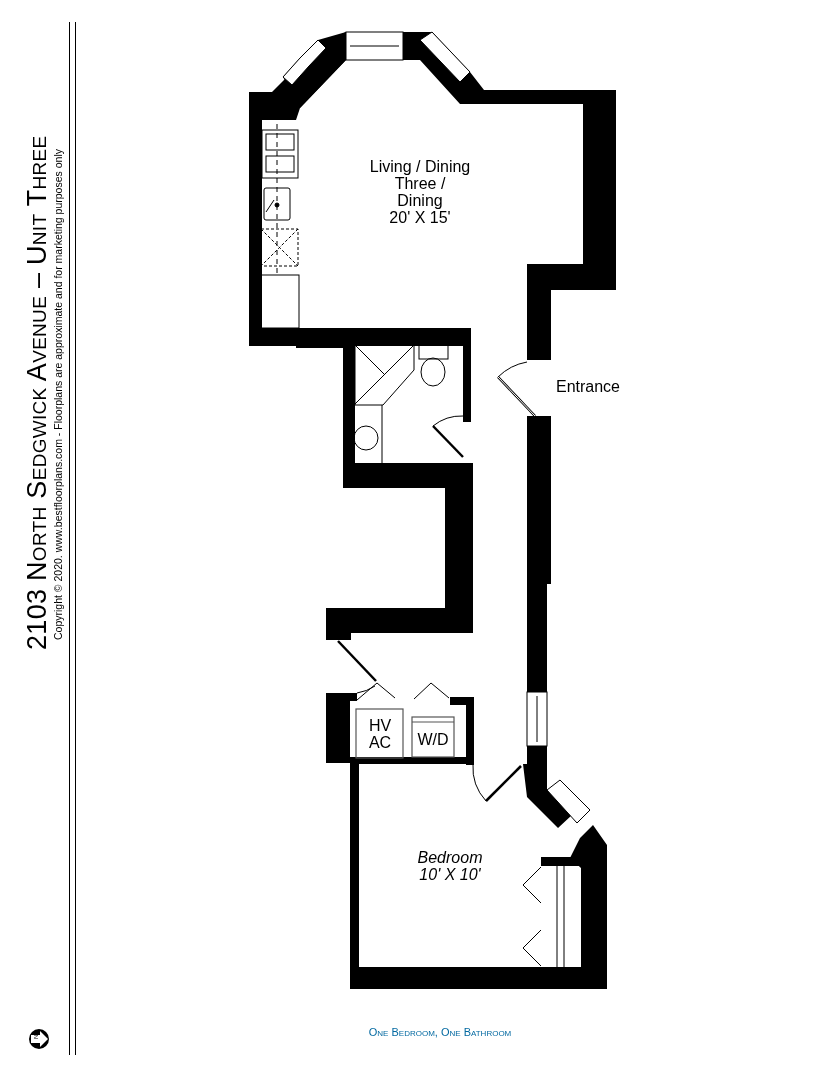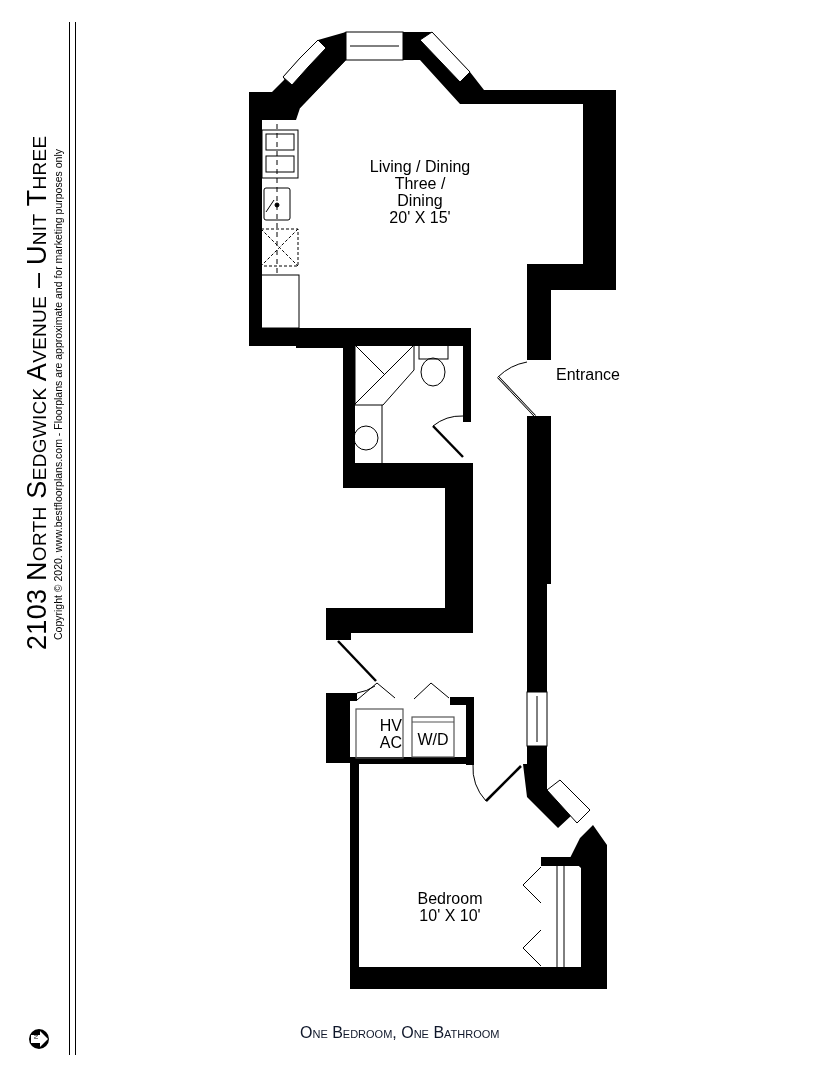--- a/index.html
+++ b/index.html
@@ -8,21 +8,21 @@
     position: absolute; left: 22px; top: 650px; width: 640px; height: 40px;
     transform-origin: 0 0; transform: rotate(-90deg);
     white-space: nowrap; color: #000;
   }
   .side-title .main { font-size: 27px; font-variant: small-caps; letter-spacing: 0.3px; line-height: 30px; display: block; }
   .side-title .copy { font-size: 10.5px; line-height: 12px; display: block; margin-left: 10px; }
   .rule { position: absolute; left: 69px; top: 22px; width: 7px; height: 1033px; border-left: 1.5px solid #000; border-right: 1.5px solid #000; box-sizing: border-box; }
   .compass { position: absolute; left: 28px; top: 1028px; width: 22px; height: 22px; }
   .plan { position: absolute; left: 0; top: 0; }
   .label { position: absolute; text-align: center; font-size: 16px; line-height: 17px; color: #000; }
-  .footer { position: absolute; left: 300px; top: 1025px; width: 280px; text-align: left; font-size: 16px; line-height: 15px; font-variant: small-caps; color: #0f172a; }
+  .footer { position: absolute; left: 300px; top: 1025px; width: 280px; text-align: center; font-size: 11px; line-height: 15px; font-variant: small-caps; color: #0369a1; }
 </style>
 </head>
 <body>
 
 <div class="side-title">
   <span class="main">2103 North Sedgwick Avenue – Unit Three</span>
   <span class="copy">Copyright © 2020. www.bestfloorplans.com - Floorplans are approximate and for marketing purposes only</span>
 </div>
 <div class="rule"></div>
 
@@ -130,28 +130,28 @@
   </g>
 </svg>
 
 <div class="label" style="left:355px; top:158px; width:130px;">
   <div>Living / Dining</div>
   <div>Three /</div>
   <div>Dining</div>
   <div>20' X 15'</div>
 </div>
 
-<div class="label" style="left:552px; top:366px; width:72px;text-align:center;">Entrance</div>
+<div class="label" style="left:552px; top:378px; width:72px;text-align:center;">Entrance</div>
 
-<div class="label" style="left:358px; top:717px; width:44px;text-align:right;">
+<div class="label" style="left:358px; top:717px; width:44px;">
   <div>HV</div>
   <div>AC</div>
 </div>
 <div class="label" style="left:412px; top:731px; width:42px;">W/D</div>
 
-<div class="label" style="left:400px; top:890px; width:100px;">
+<div class="label" style="left:400px; top:849px; width:100px;font-style:italic;">
   <div>Bedroom</div>
   <div>10' X 10'</div>
 </div>
 
 <div class="footer">
   <div>One Bedroom, One Bathroom</div>
 </div>
 
 </body></html>

